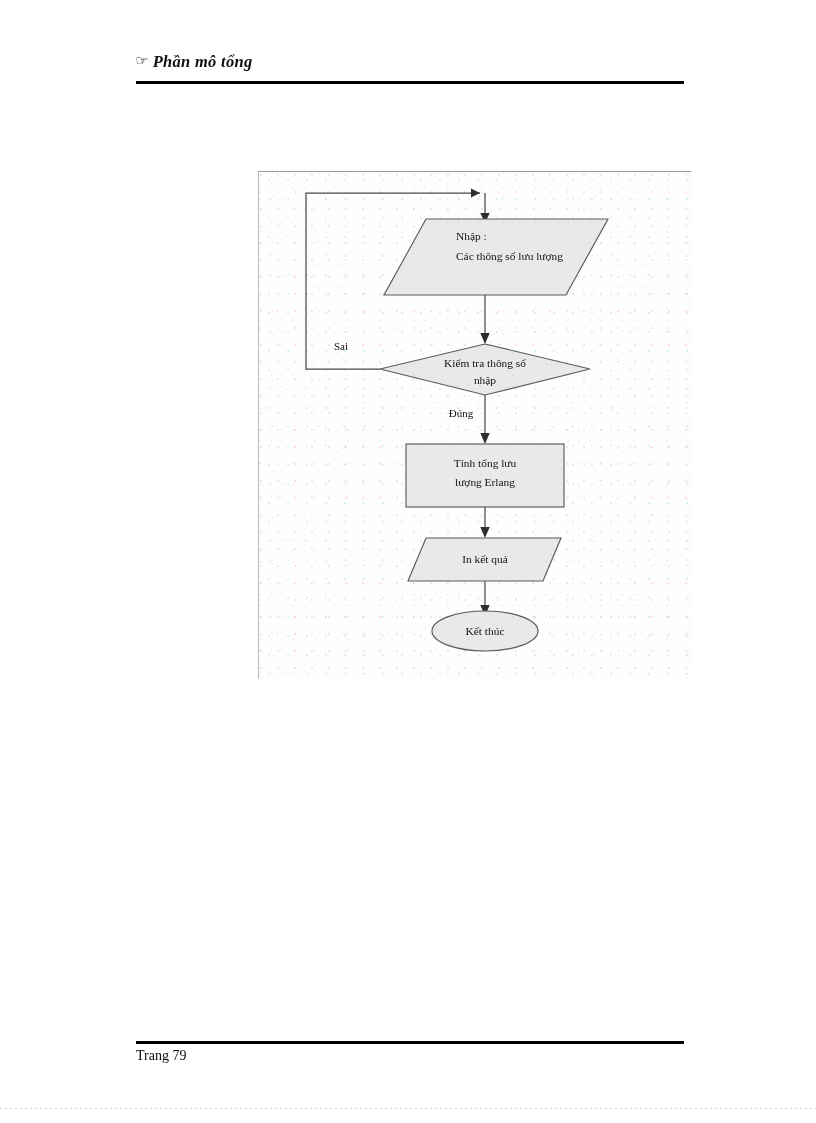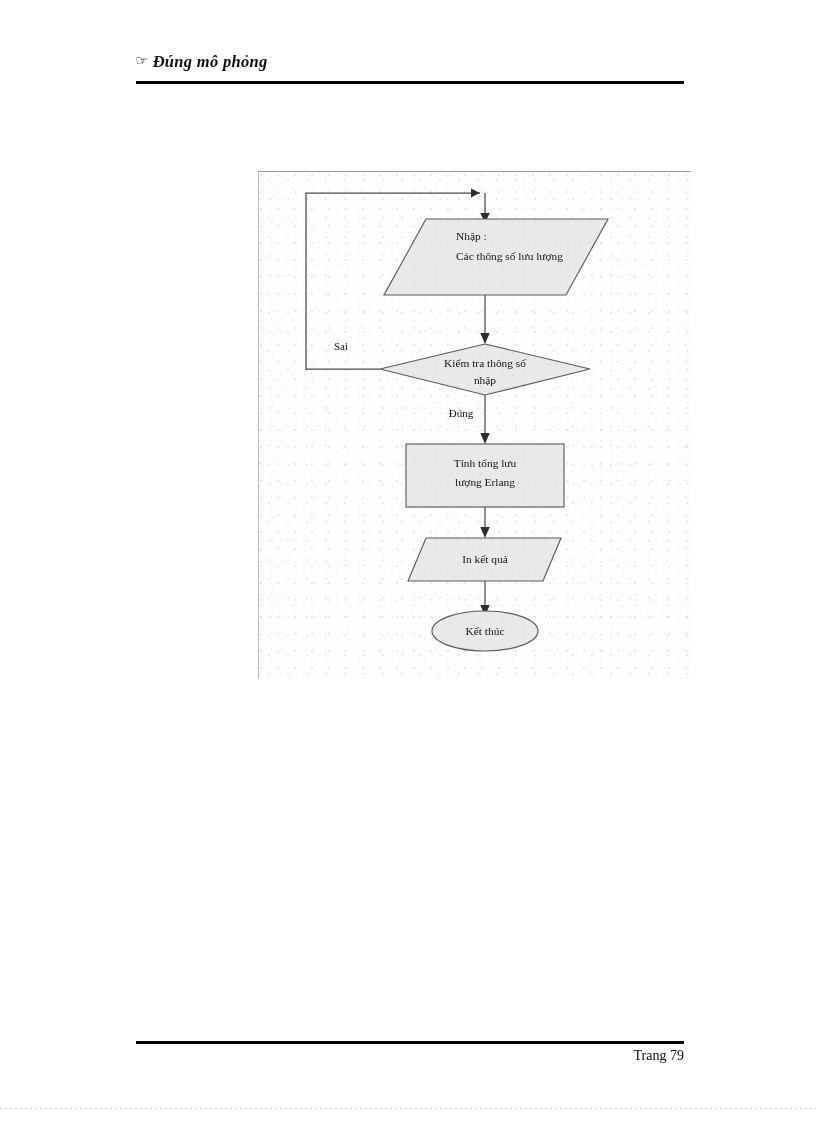--- a/index.html
+++ b/index.html
@@ -64,21 +64,21 @@
     top: 1041px;
     width: 548px;
     height: 3px;
     background: #000000;
   }
   .footer-text {
     position: absolute;
     left: 136px;
     top: 1048px;
     width: 548px;
-    text-align: right;
+    text-align: left;
     font-family: "Liberation Serif", "DejaVu Serif", serif;
     font-size: 14px;
     color: #0a0a0a;
   }
 
   
   .figure {
     position: absolute;
     left: 258px;
     top: 171px;
@@ -164,21 +164,21 @@
     background: repeating-linear-gradient(90deg,
       rgba(170,170,170,0.55) 0 2px, rgba(255,255,255,0) 2px 5px);
   }
 </style>
 </head>
 <body>
 
 <div class="page">
 
   <div class="header">
-    <span class="header-glyph">☞</span><span class="header-title">Đúng mô phỏng</span>
+    <span class="header-glyph">☞</span><span class="header-title">Phần mô tổng</span>
   </div>
   <div class="header-rule"></div>
 
   <div class="figure">
     <div class="figure-frame"></div>
 
     <svg class="flow-svg" viewBox="0 0 433 508" xmlns="http://www.w3.org/2000/svg">
 
       <g>
         <path class="flow-line" d="M 122,198 L 48,198 L 48,22 L 222,22"></path>

